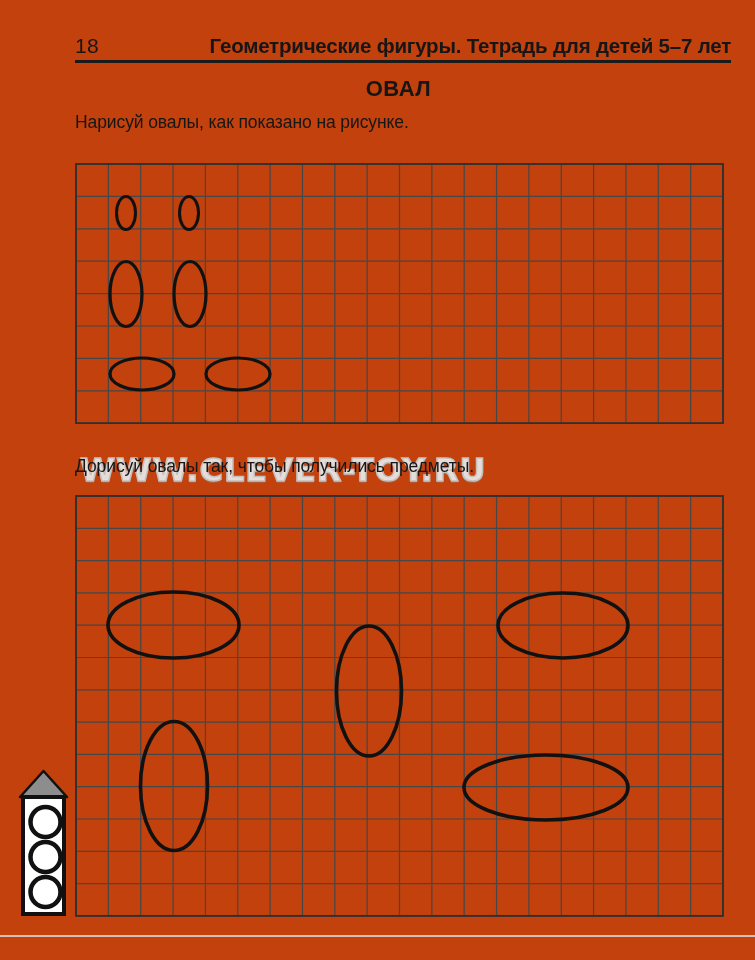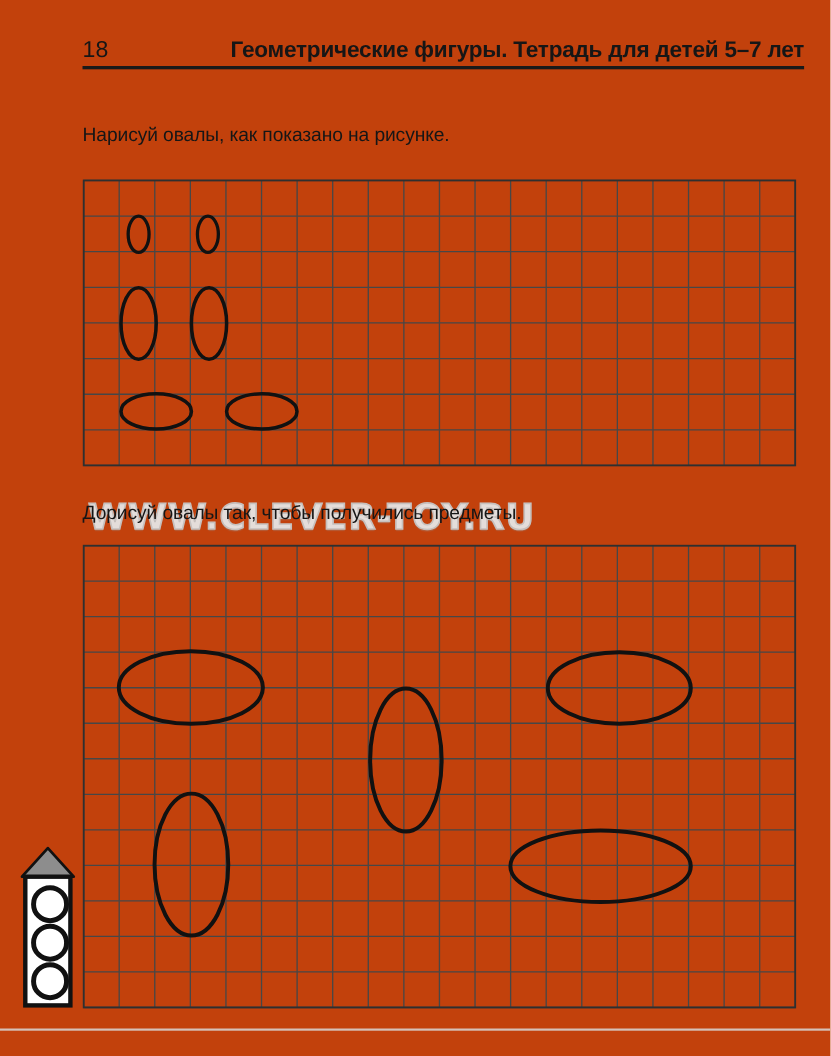--- a/index.html
+++ b/index.html
@@ -30,20 +30,21 @@
 </style>
 </head>
 <body>
 
 <div class="page">
 
   <span class="page-number">18</span>
   <span class="book-title">Геометрические фигуры. Тетрадь для детей 5–7 лет</span>
   <div class="header-rule"></div>
 
+  <h1 class="section-title">ОВАЛ</h1>
 
   <p class="instruction instruction-1">Нарисуй овалы, как показано на рисунке.</p>
 
   <svg class="grid grid-top" width="649" height="261.2" viewBox="-1 -1 649 261.2">
       <path d="M0 0V259.2M32.35 0V259.2M64.7 0V259.2M97.05 0V259.2M129.4 0V259.2M161.75 0V259.2M194.1 0V259.2M226.45 0V259.2M258.8 0V259.2M291.15 0V259.2M323.5 0V259.2M355.85 0V259.2M388.2 0V259.2M420.55 0V259.2M452.9 0V259.2M485.25 0V259.2M517.6 0V259.2M549.95 0V259.2M582.3 0V259.2M614.65 0V259.2M647 0V259.2M0 0H647M0 32.4H647M0 64.8H647M0 97.2H647M0 129.6H647M0 162H647M0 194.4H647M0 226.8H647M0 259.2H647" stroke="#474747" stroke-width="1.2" fill="none"></path>
       <rect x="0" y="0" width="647" height="259.2" stroke="#2f2f2f" stroke-width="1.8" fill="none"></rect>
       <ellipse cx="50" cy="49" rx="9.5" ry="16.5" stroke="#111111" stroke-width="3" fill="none"></ellipse>
       <ellipse cx="113" cy="49" rx="9.5" ry="16.5" stroke="#111111" stroke-width="3" fill="none"></ellipse>
       <ellipse cx="50" cy="130" rx="16" ry="32.5" stroke="#111111" stroke-width="3.2" fill="none"></ellipse>
       <ellipse cx="114" cy="130" rx="16" ry="32.5" stroke="#111111" stroke-width="3.2" fill="none"></ellipse>

